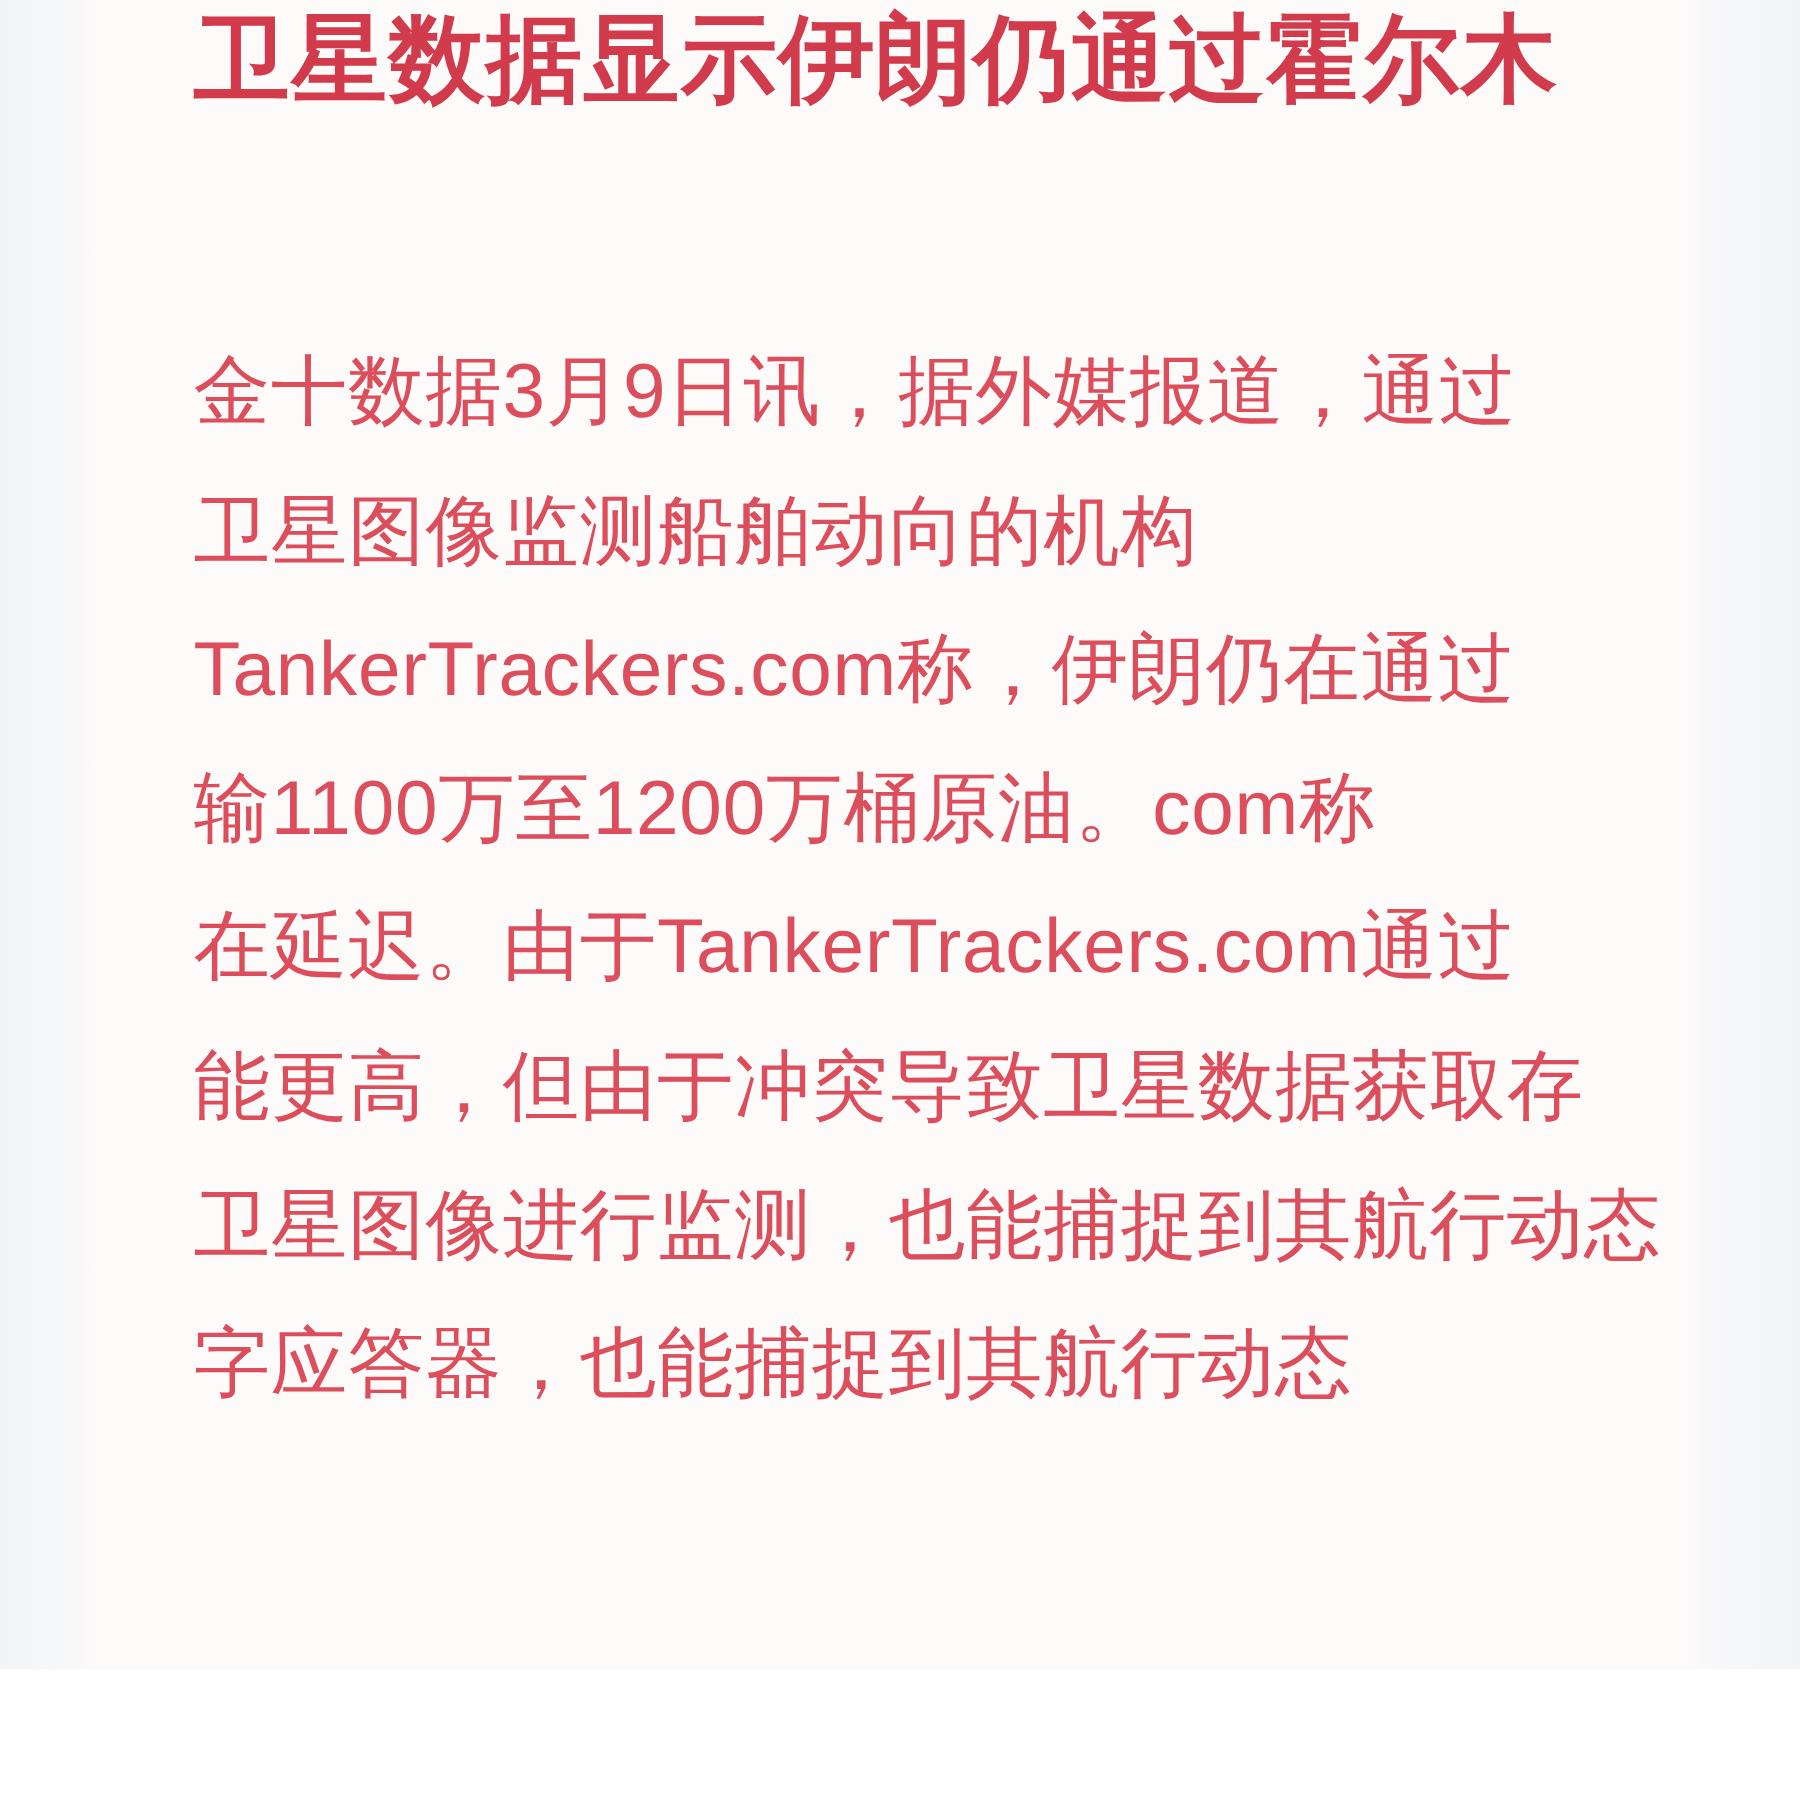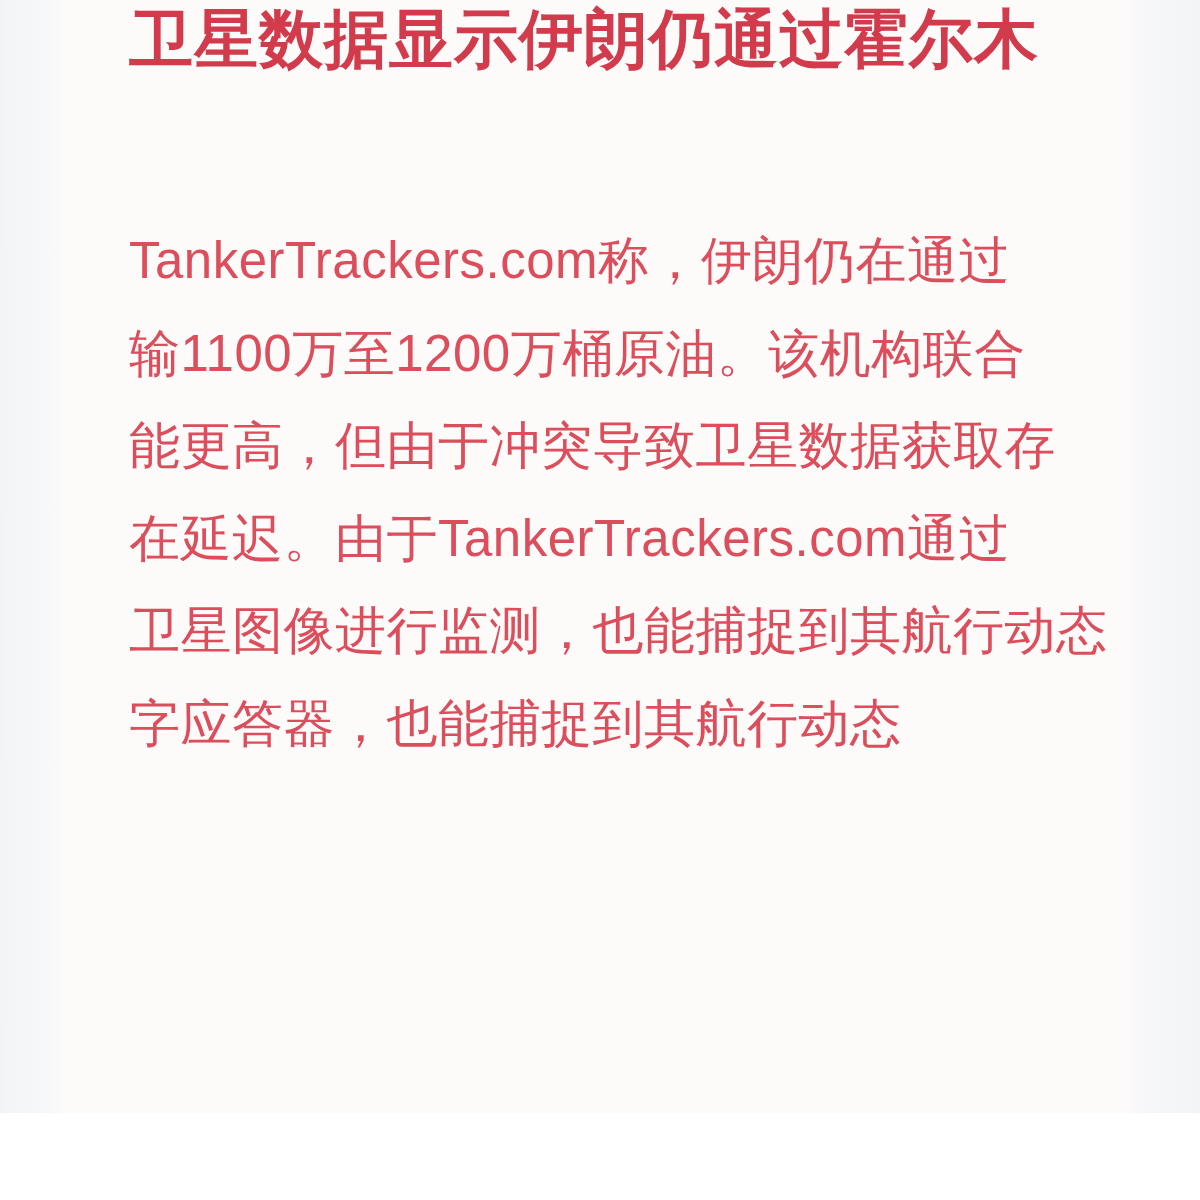--- a/index.html
+++ b/index.html
@@ -73,23 +73,25 @@
 <div class="page">
 
   <div class="edge-strip left"></div>
   <div class="edge-strip right"></div>
 
   <h1 class="article-title">
     <div class="title-line">卫星数据显示伊朗仍通过霍尔木</div>
   </h1>
 
   <div class="article-body">
+    <div class="body-line">金十数据3月9日讯，据外媒报道，通过</div>
+    <div class="body-line">卫星图像监测船舶动向的机构</div>
     <div class="body-line">TankerTrackers.com称，伊朗仍在通过</div>
-    <div class="body-line">输1100万至1200万桶原油。该机构联合</div>
+    <div class="body-line">输1100万至1200万桶原油。com称</div>
+    <div class="body-line">在延迟。由于TankerTrackers.com通过</div>
     <div class="body-line">能更高，但由于冲突导致卫星数据获取存</div>
-    <div class="body-line">在延迟。由于TankerTrackers.com通过</div>
     <div class="body-line">卫星图像进行监测，也能捕捉到其航行动态</div>
     <div class="body-line">字应答器，也能捕捉到其航行动态</div>
   </div>
 
   <div class="watermark">知乎 @MR Dang</div>
 
 </div>
 
 </body></html>

